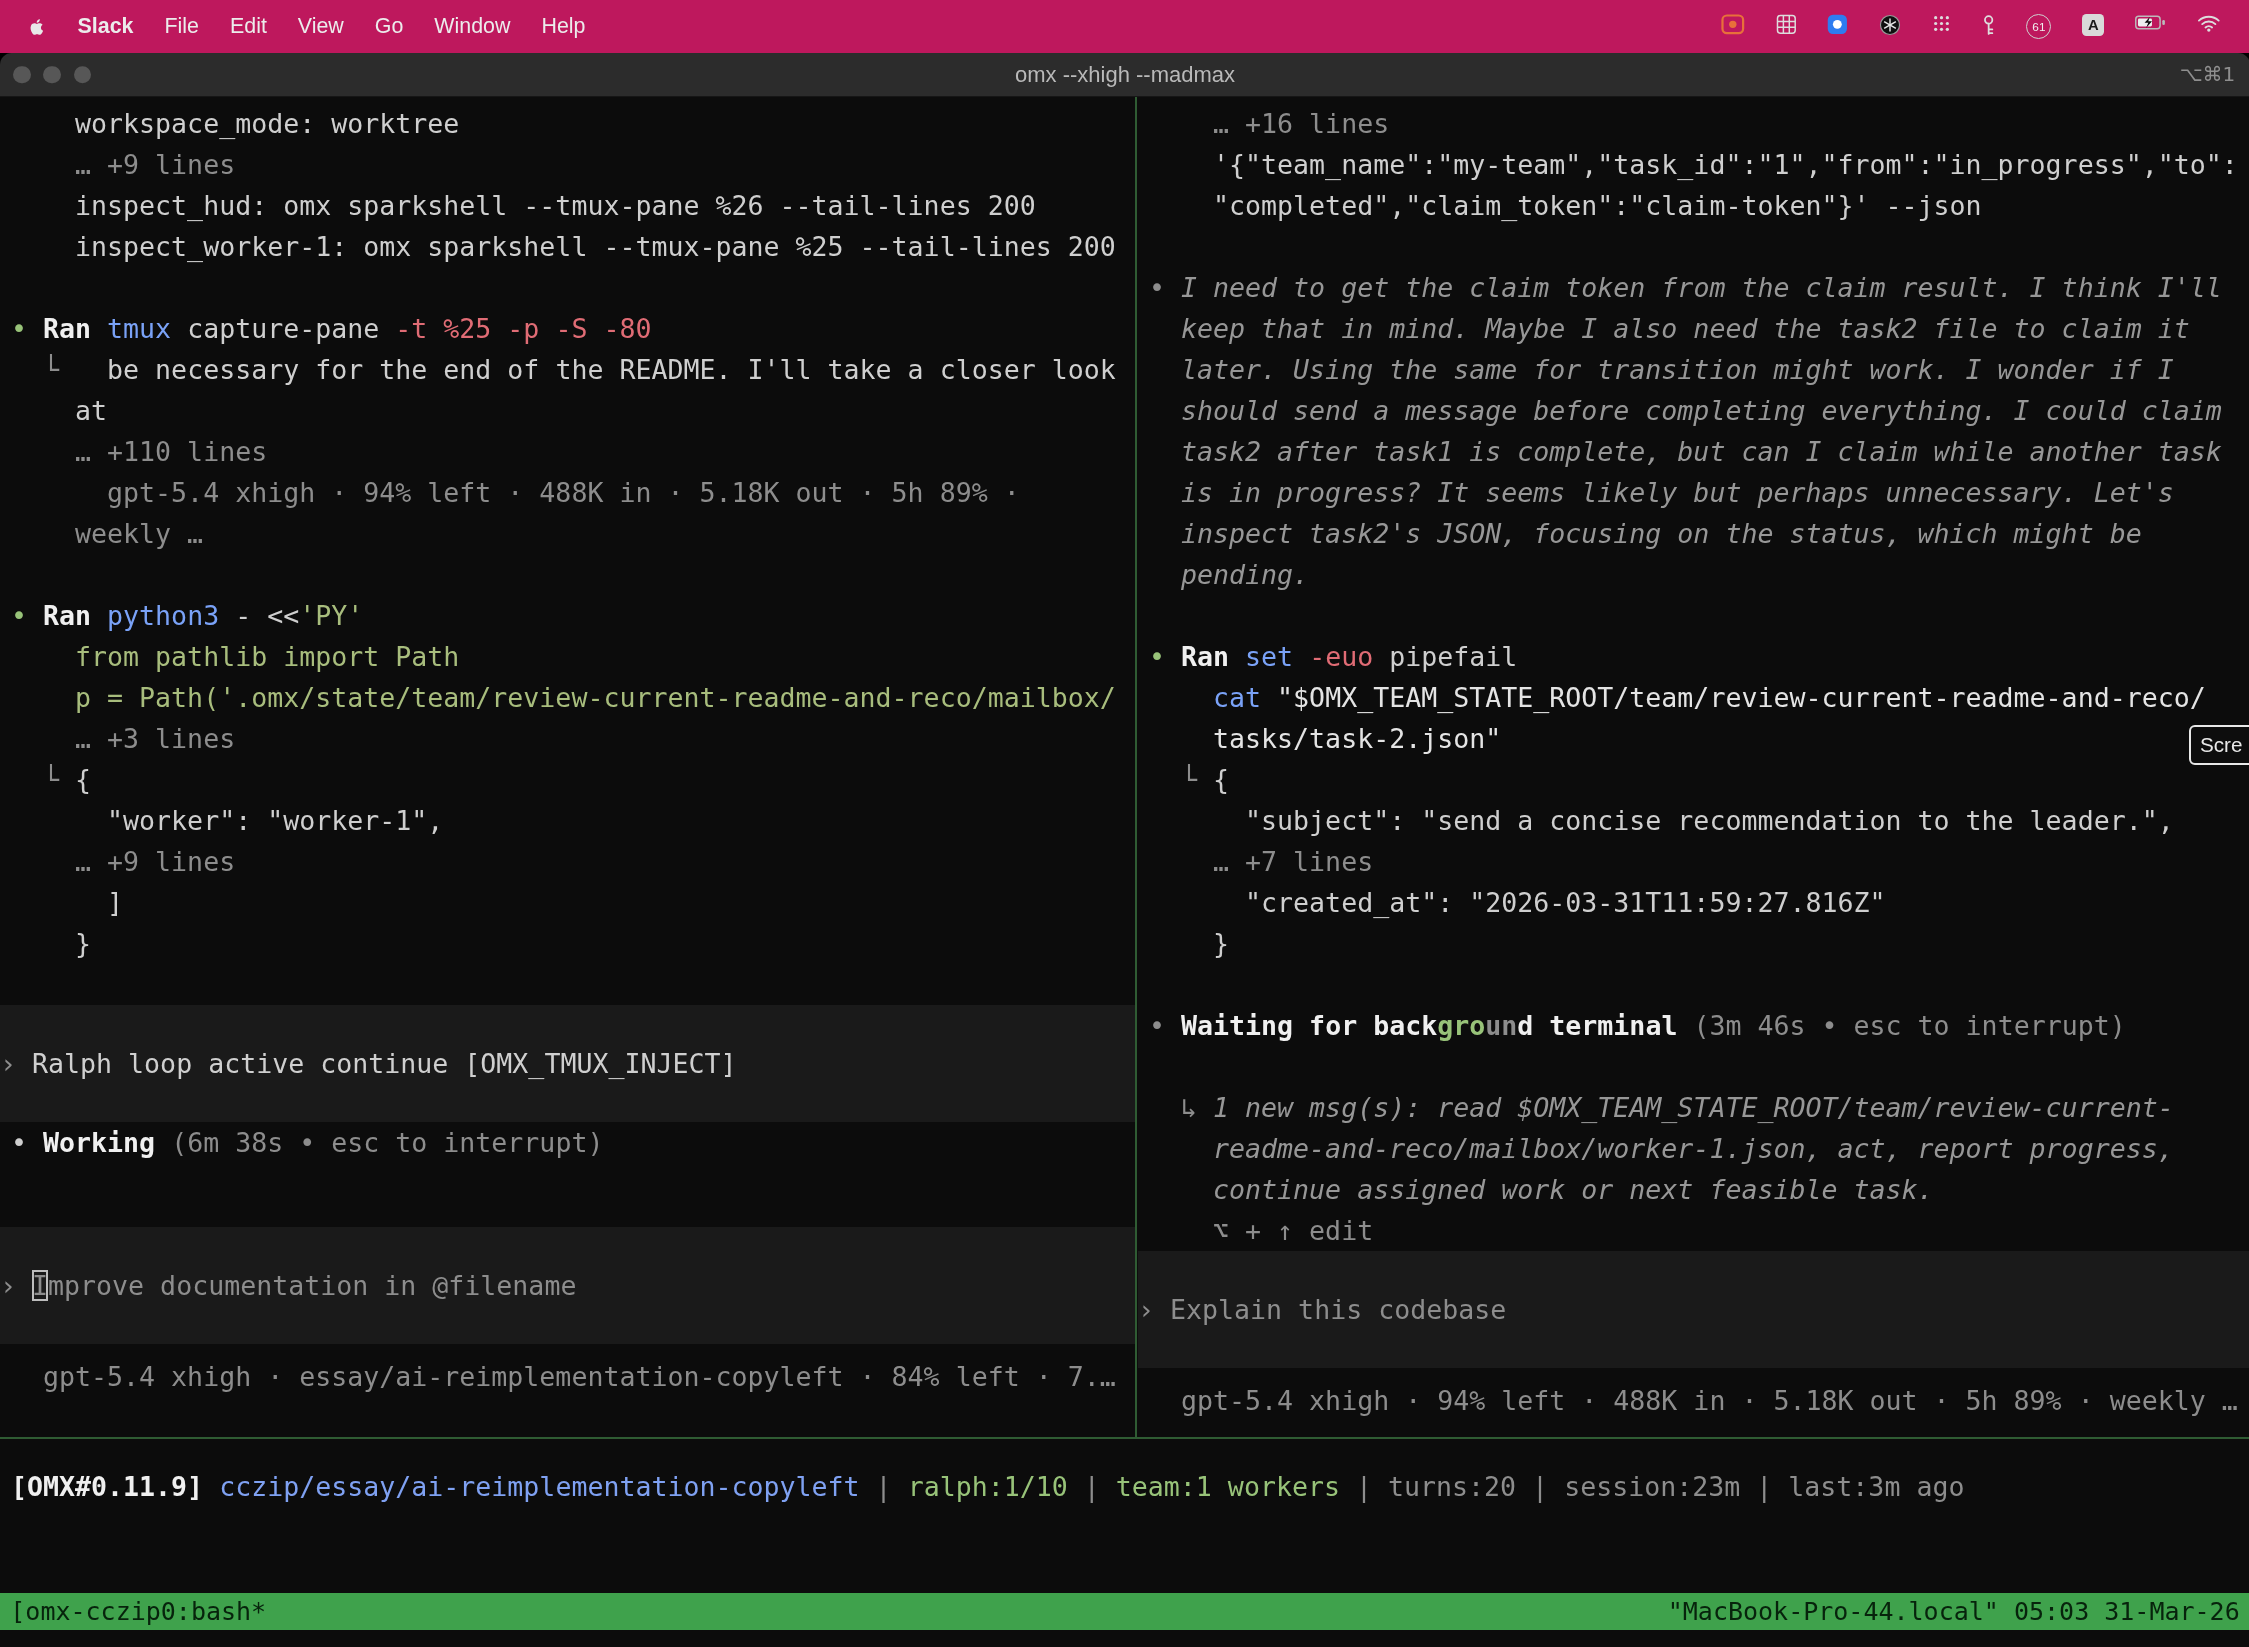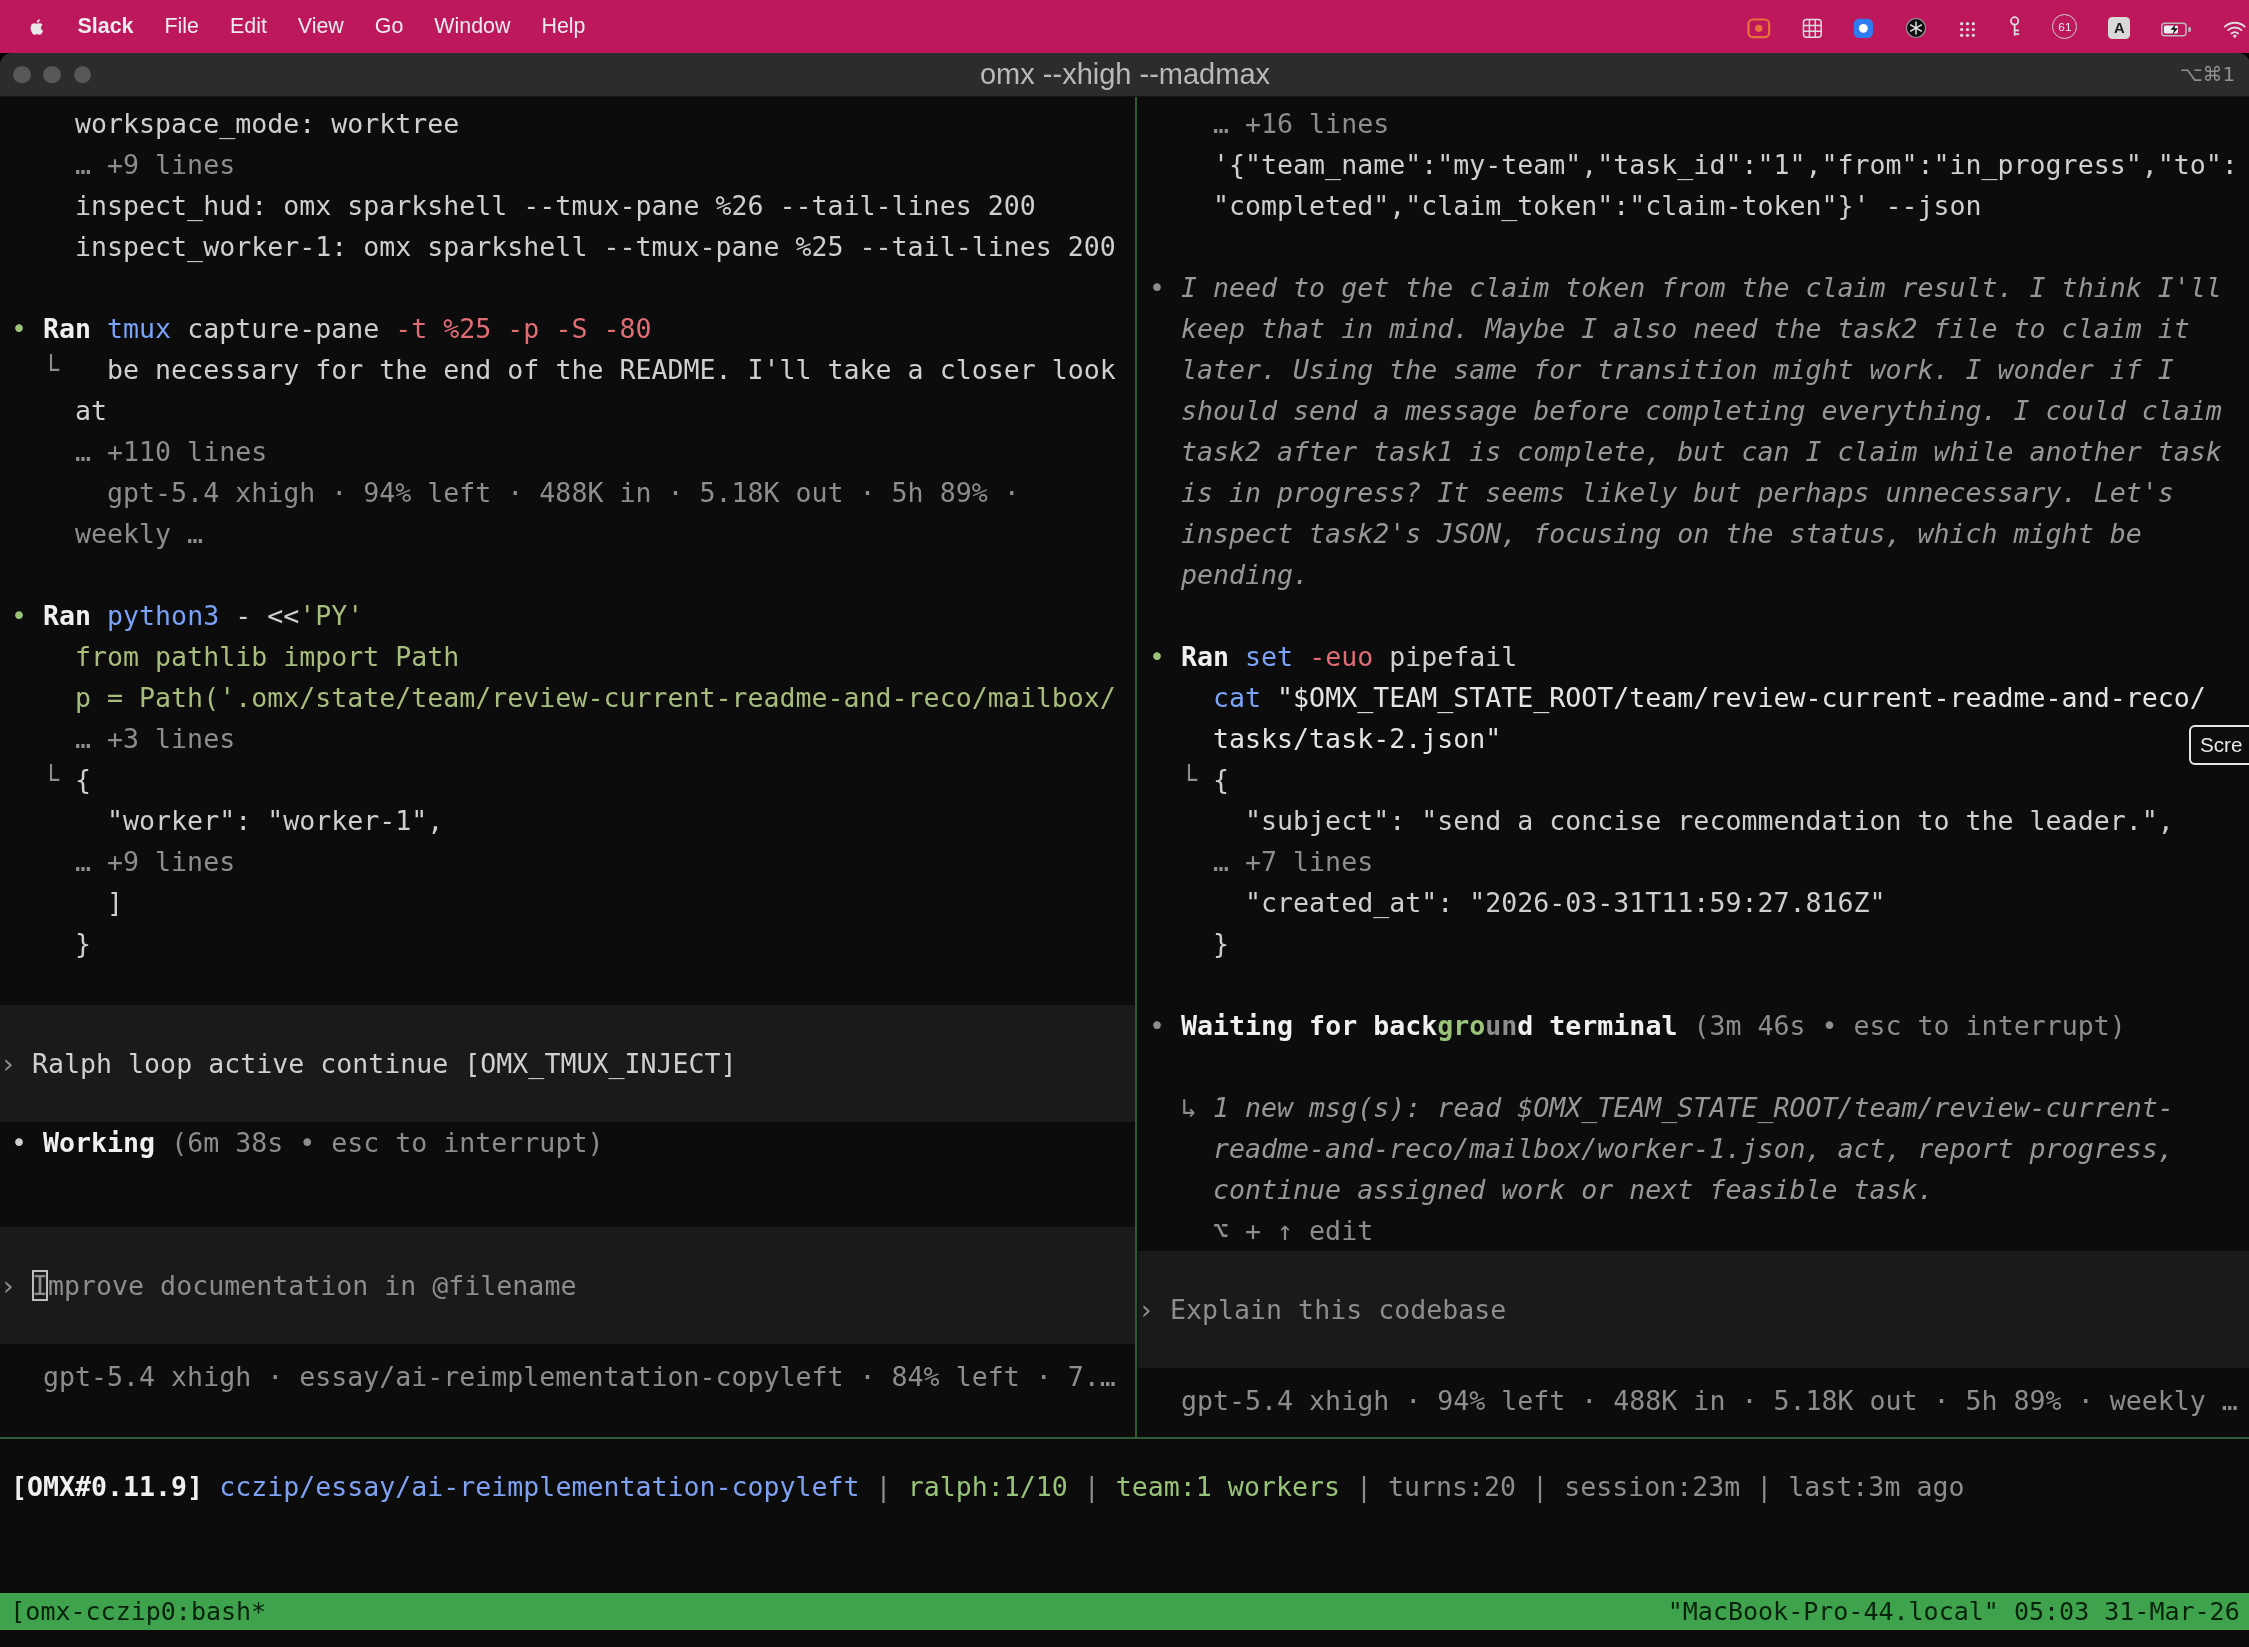--- a/index.html
+++ b/index.html
@@ -5,34 +5,34 @@
   *{margin:0;padding:0;box-sizing:border-box}
   html,body{width:2250px;height:1648px;background:#000;overflow:hidden}
   body{position:relative;font-family:"Liberation Sans",sans-serif}
 
   
   .menu-bar{position:absolute;top:0;left:0;width:2250px;height:53px;background:#be185d;
     display:flex;align-items:center;justify-content:space-between;color:#ececec;font-size:21.4px}
   .menu-left{display:flex;align-items:center;gap:31px;padding-left:26.6px}
   .menu-item{white-space:nowrap}
   .app-name{font-weight:bold}
-  .menu-right{display:flex;align-items:flex-end;gap:31px;padding-right:3px}
+  .menu-right{display:flex;align-items:flex-start;gap:31px;padding-right:29px}
   .mb-icon{display:flex;align-items:center;justify-content:center}
   .badge-61{width:25px;height:25px;border:1.5px solid #cfcfcf;border-radius:50%;
     display:flex;align-items:center;justify-content:center;font-size:11.8px;color:#eee}
   .input-src{width:22px;height:22px;background:#d9d9d9;border-radius:4.4px;color:#1a1a1a;
     font-weight:bold;font-size:14.8px;display:flex;align-items:center;justify-content:center}
 
   
   .titlebar{position:absolute;top:53px;left:0;width:2250px;height:44px;background:#2c2c2c;
     border-radius:11.8px 11.8px 0 0;border-bottom:1.5px solid #161616}
   .traffic{position:absolute;left:13.3px;top:50%;transform:translateY(-50%);display:flex;gap:12.5px}
   .tl{width:17.7px;height:17.7px;border-radius:50%;background:#575757}
   .win-title{position:absolute;left:0;right:0;top:0;height:43px;line-height:43px;
-    text-align:center;color:#b9b9b9;font-size:29px}
+    text-align:center;color:#b9b9b9;font-size:22px}
   .win-shortcut{position:absolute;right:14.8px;top:0;height:43px;line-height:43px;
     color:#8f8f8f;font-size:20px;font-family:"DejaVu Sans",sans-serif}
 
   
   .terminal{position:absolute;top:97px;left:0;width:2250px;height:1550px;background:#0c0c0c;
     font-family:"DejaVu Sans Mono",monospace;font-size:26.6px;color:#cfcfcf}
   .panes{position:absolute;top:0;left:0;width:2250px;height:1342px;border-bottom:2.2px solid #2f5c33}
   .divider{position:absolute;left:1135px;top:0;width:2.2px;height:1342px;background:#2f5c33}
   .pane{position:absolute;top:0;height:1342px;padding-top:5.9px;overflow:hidden}
   .pane-left{left:0;width:1135px}

